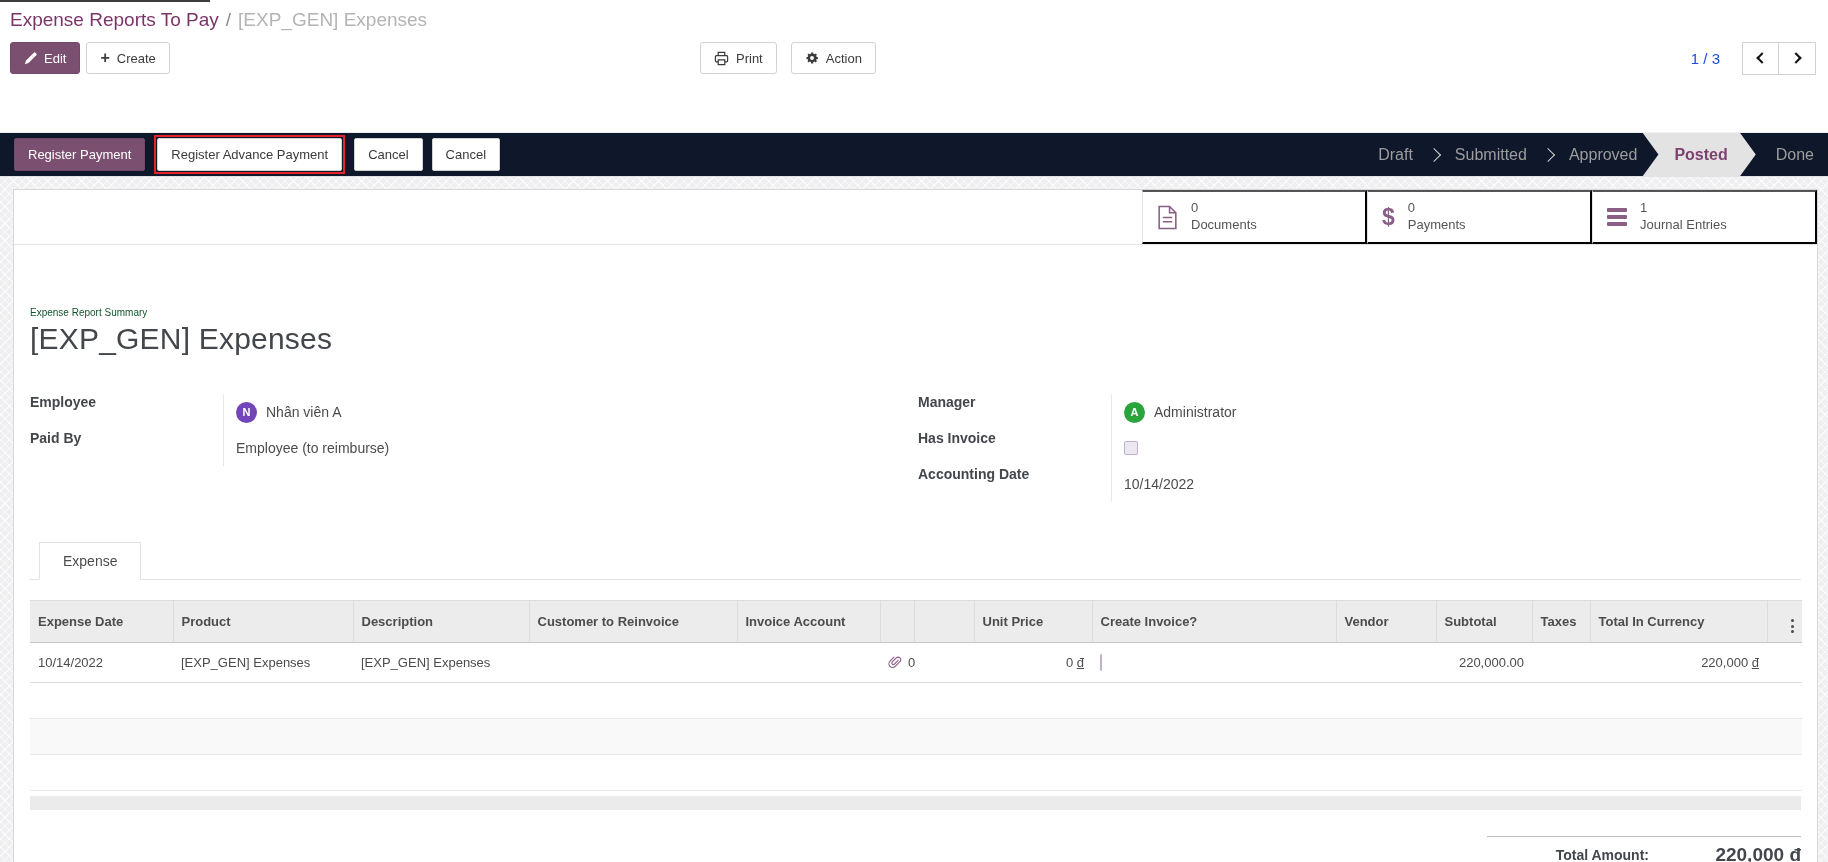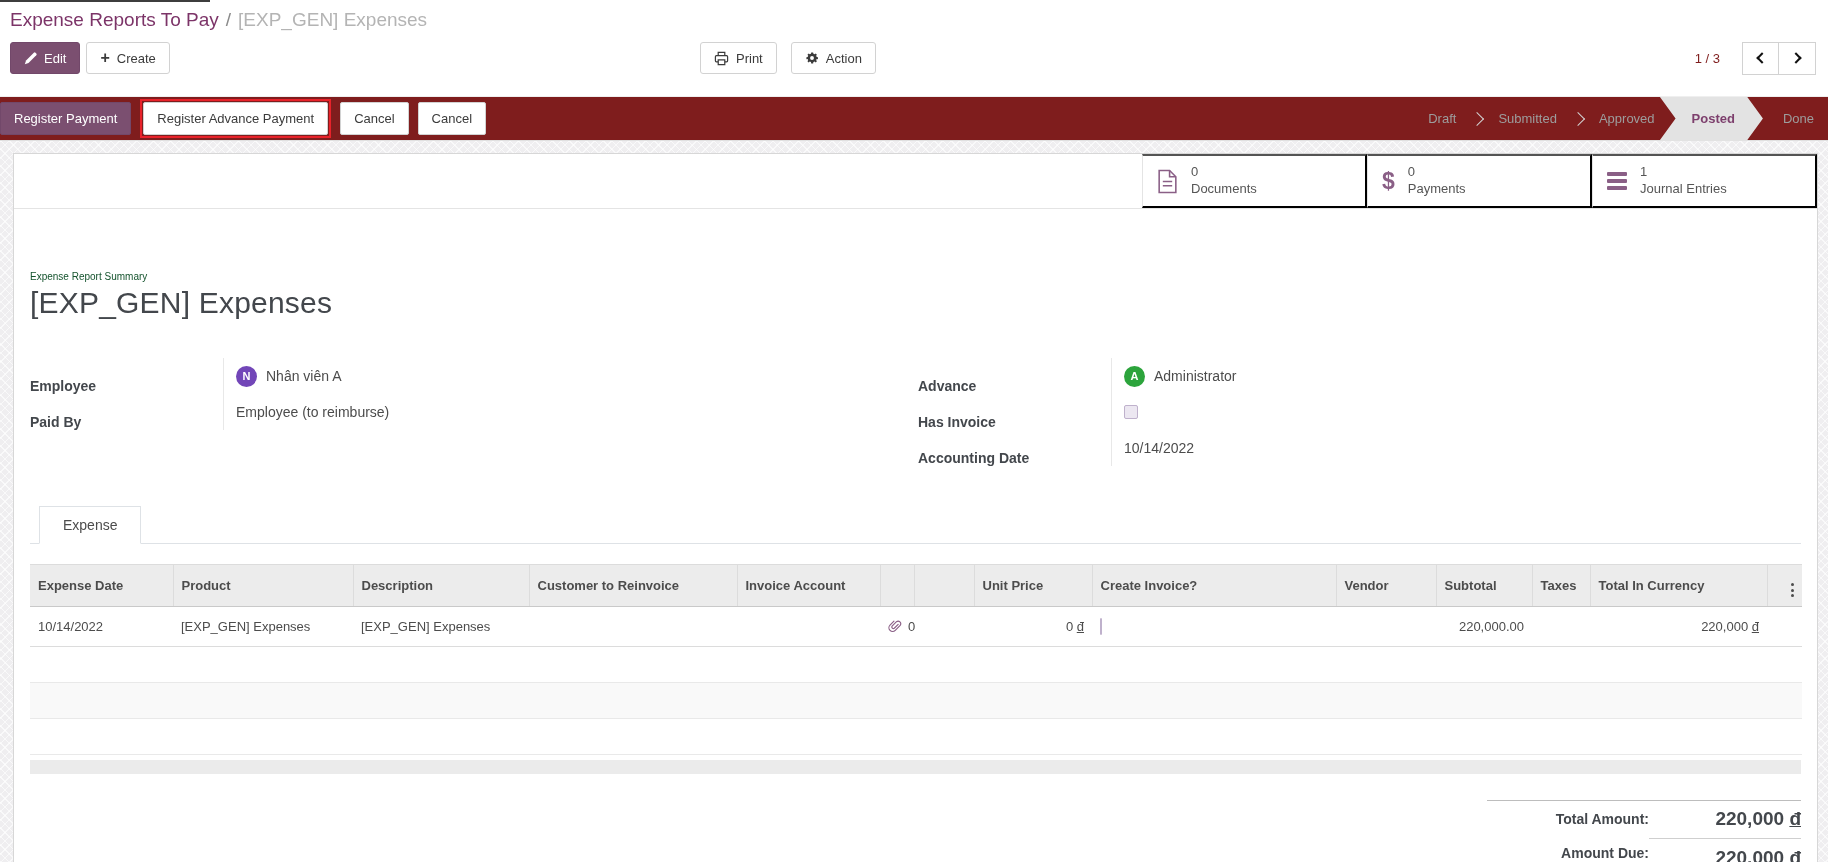--- a/index.html
+++ b/index.html
@@ -17,38 +17,38 @@
   .cp-row { display: flex; align-items: center; position: relative; }
   .btn { display: inline-flex; align-items: center; gap: 7px; font-size: 13px; height: 32px;
     padding: 0 13px; border: 1px solid #d2d2d2; background: #fff; color: #3b3b3b;
     border-radius: 3px; cursor: pointer; white-space: nowrap; font-family: inherit; }
   .btn-primary { background: #7b4f70; border-color: #72486a; color: #fff; }
   .left-group { display: flex; gap: 6px; }
   .center-group { position: absolute; left: 690px; display: flex; gap: 14px; }
   .plus-glyph { font-size: 16px; font-weight: 700; line-height: 1; }
 
   .pager { margin-left: auto; display: flex; align-items: center; gap: 22px; }
-  .pager-count { font-size: 13px; color: #7f1d1d; }
+  .pager-count { font-size: 15px; color: #1d4ed8; }
   .pager-nav { display: flex; }
   .pager-btn { width: 37px; height: 33px; border: 1px solid #d2d2d2; background: #fff;
     display: flex; align-items: center; justify-content: center; cursor: pointer; }
   .pager-btn + .pager-btn { border-left: none; }
   .chev-l, .chev-r { display: inline-block; width: 8px; height: 8px;
     border-top: 2.5px solid #111; border-left: 2.5px solid #111; }
   .chev-l { transform: rotate(-45deg); margin-left: 3px; }
   .chev-r { transform: rotate(135deg); margin-right: 3px; }
 
   
-  .statusbar { height: 45px; display: flex; align-items: center; background: #7f1d1d;
-    border-top: 1px solid #efefef; border-bottom: 1px solid #e0e0e0; padding-left: 0; }
+  .statusbar { height: 45px; display: flex; align-items: center; background: #0f172a;
+    border-top: 1px solid #efefef; border-bottom: 1px solid #e0e0e0; padding-left: 14px; margin-top: 36px; }
   .sb-btn { height: 33px; border-radius: 2px; }
   .sb-left { display: flex; align-items: center; gap: 9px; }
   .red-box { border: 2px solid #0ea5e9; display: inline-flex; padding: 1px; }
   .sb-states { margin-left: auto; display: flex; align-items: center; height: 100%;
-    font-size: 13px; color: #9d9d9d; }
+    font-size: 16px; color: #9d9d9d; }
   .state { padding: 0 13px; cursor: pointer; white-space: nowrap; }
   .chev-sep { width: 10px; height: 10px; border-top: 1px solid #d3d3d3; border-right: 1px solid #d3d3d3;
     transform: rotate(45deg); margin: 0 3px; flex: 0 0 auto; }
   .state-arrow { background: #e3e3e3; color: #7d3f6d; font-weight: 700; height: 44px;
     display: flex; align-items: center; padding: 0 28px 0 32px; margin-left: -8px;
     clip-path: polygon(0 0, calc(100% - 16px) 0, 100% 50%, calc(100% - 16px) 100%, 0 100%, 16px 50%); }
   .state-done { padding: 0 14px 0 20px; }
 
   
   .content { height: 721px; padding: 12px 10px 0 13px; overflow: hidden;
@@ -65,21 +65,21 @@
   .ic-dollar { font-size: 23px; font-weight: 700; color: #8a5f86; }
   .ic-bars { display: inline-flex; flex-direction: column; gap: 3.5px; }
   .ic-bars i { width: 20px; height: 3.5px; background: #8a5f86; border-radius: 1px; }
 
   .sheet-body { padding: 0 16px; }
   .title-block { padding-top: 33px; }
   .summary-label { font-size: 10px; color: #14532d; margin-top: 29px; }
   .sheet-title { font-size: 30px; font-weight: 500; color: #43474c; margin-top: 4px; letter-spacing: .2px; }
 
   .fields { display: grid; grid-template-columns: 858px 1fr; column-gap: 30px; margin-top: 38px; }
-  .field { display: flex; align-items: flex-end; min-height: 36px; }
+  .field { display: flex; align-items: flex-start; min-height: 36px; }
   .field-label { flex: 0 0 193px; font-weight: 700; color: #43474c; font-size: 14px; }
   .field-value { flex: 1; display: flex; align-items: center; min-height: 36px;
     border-left: 1px solid #e8e8e8; padding: 4px 0 4px 12px; font-size: 14px; color: #4c4c4c; }
   .avatar { width: 21px; height: 21px; border-radius: 50%; color: #fff; font-size: 11px; font-weight: 700;
     display: inline-flex; align-items: center; justify-content: center; margin-right: 9px; flex: 0 0 auto; }
   .checkbox { width: 14px; height: 14px; border: 1px solid #bfb1cc; background: #ece7f1; border-radius: 2px; cursor: pointer; }
 
   
   .notebook { margin-top: 40px; }
   .tab-bar { border-bottom: 1px solid #dee2e6; padding-left: 9px; display: flex; }
@@ -239,21 +239,21 @@
               <span>Nhân viên A</span>
             </span>
           </div>
           <div class="field">
             <span class="field-label">Paid By</span>
             <span class="field-value">Employee (to reimburse)</span>
           </div>
         </div>
         <div class="col-right">
           <div class="field">
-            <span class="field-label">Advance</span>
+            <span class="field-label">Manager</span>
             <span class="field-value">
               <span class="avatar" style="background: rgb(44, 164, 60);">
                   <span>A</span>
                 </span>
               <span>Administrator</span>
             </span>
           </div>
           <div class="field">
             <span class="field-label">Has Invoice</span>
             <span class="field-value">

